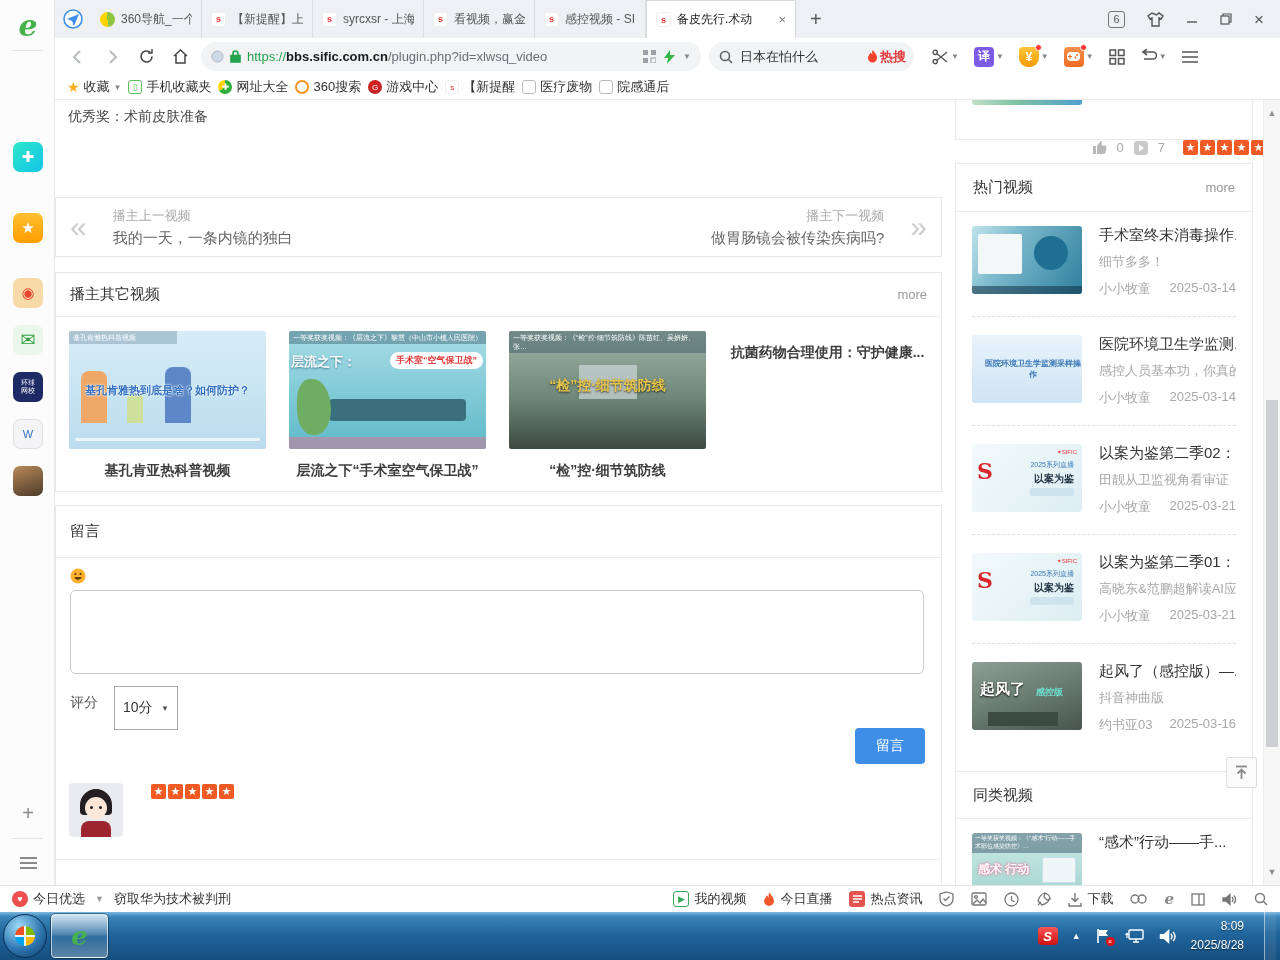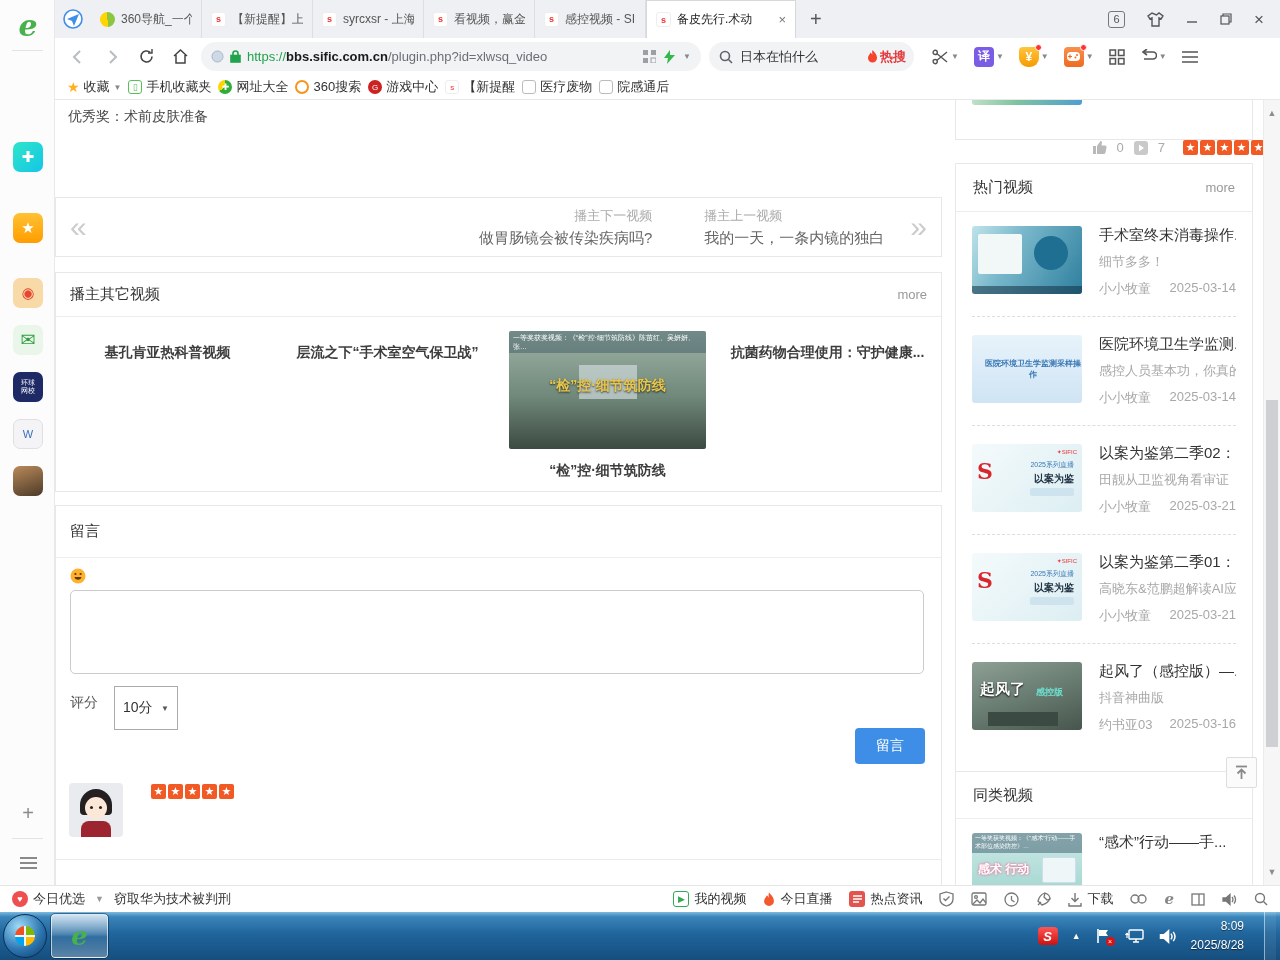--- a/index.html
+++ b/index.html
@@ -390,41 +390,57 @@
         <span class="star">★</span>
           <span class="star">★</span>
           <span class="star">★</span>
           <span class="star">★</span>
           <span class="star">★</span>
       </span>
     </div>
 
     <div class="panel pn">
       <span class="guill">«</span>
+      <div class="pncol">
+        <div class="pnlab">播主上一视频</div>
+        <div class="pnttl">我的一天，一条内镜的独白</div>
+      </div>
       <div class="pncol right">
         <div class="pnlab">播主下一视频</div>
         <div class="pnttl">做胃肠镜会被传染疾病吗?</div>
-      </div>
-      <div class="pncol">
-        <div class="pnlab">播主上一视频</div>
-        <div class="pnttl">我的一天，一条内镜的独白</div>
       </div>
       <span class="guill">»</span>
     </div>
 
     <div class="panel other">
       <div class="phead">
         <span class="ptitle">播主其它视频</span>
         <span class="more">more</span>
       </div>
       <div class="cards">
         <div class="card">
+          <div class="thumb" style="background:linear-gradient(180deg,#d6ecf7,#bcdcee);">
+            <span class="ovtag" style="background:rgba(120,150,170,.45);width:55%;">基孔肯雅热科普视频</span>
+            <span style="position:absolute;left:12px;bottom:26px;width:26px;height:52px;background:#f0a868;border-radius:8px 8px 0 0;"></span>
+            <span style="position:absolute;left:96px;bottom:26px;width:26px;height:56px;background:#5e87c8;border-radius:8px 8px 0 0;"></span>
+            <span style="position:absolute;left:58px;bottom:26px;width:16px;height:30px;background:#cfe09a;border-radius:6px 6px 0 0;"></span>
+            <span class="ovmain" style="top:52px;font-size:11px;color:#2f6fc0;text-shadow:0 0 2px #fff,0 0 2px #fff;">基孔肯雅热到底是啥？如何防护？</span>
+            <span style="position:absolute;left:6px;right:6px;bottom:8px;height:3px;background:rgba(255,255,255,.7);border-radius:2px;"></span>
+          </div>
           <div class="cardttl">基孔肯亚热科普视频</div>
         </div>
         <div class="card">
+          <div class="thumb" style="background:linear-gradient(180deg,#a7dde6,#5fb9c9);">
+            <span class="ovtag">一等奖获奖视频：《层流之下》黎慧（中山市小榄人民医院）</span>
+            <span class="ovmain" style="top:22px;left:2px;text-align:left;font-size:13px;color:#fff;text-shadow:0 1px 2px rgba(0,60,80,.6);">层流之下：</span>
+            <span style="position:absolute;top:21px;right:3px;background:#fff;border-radius:9px;padding:2px 6px;font-size:9px;font-weight:700;color:#e03a3a;">手术室“空气保卫战”</span>
+            <span style="position:absolute;left:40px;right:20px;bottom:28px;height:22px;background:#3a6f7d;border-radius:4px;"></span>
+            <span style="position:absolute;left:8px;bottom:14px;width:34px;height:56px;background:#6fae62;border-radius:40% 60% 50% 50%;"></span>
+            <span style="position:absolute;left:0;right:0;bottom:0;height:12px;background:rgba(210,120,150,.55);"></span>
+          </div>
           <div class="cardttl">层流之下“手术室空气保卫战”</div>
         </div>
         <div class="card">
           <div class="thumb" style="background:linear-gradient(180deg,#9fb3a6 0%,#70897a 55%,#3c4a42 100%);">
             <span class="ovtag">一等奖获奖视频：《“检”控·细节筑防线》陈苗红、吴妍妍、张…</span>
             <span style="position:absolute;left:70px;top:34px;width:58px;height:34px;background:#cfd8da;opacity:.7;"></span>
             <span class="ovmain" style="top:46px;font-size:14px;color:#e8c64a;text-shadow:0 1px 2px rgba(0,0,0,.7);">“检”控·细节筑防线</span>
           </div>
           <div class="cardttl">“检”控·细节筑防线</div>
         </div>

